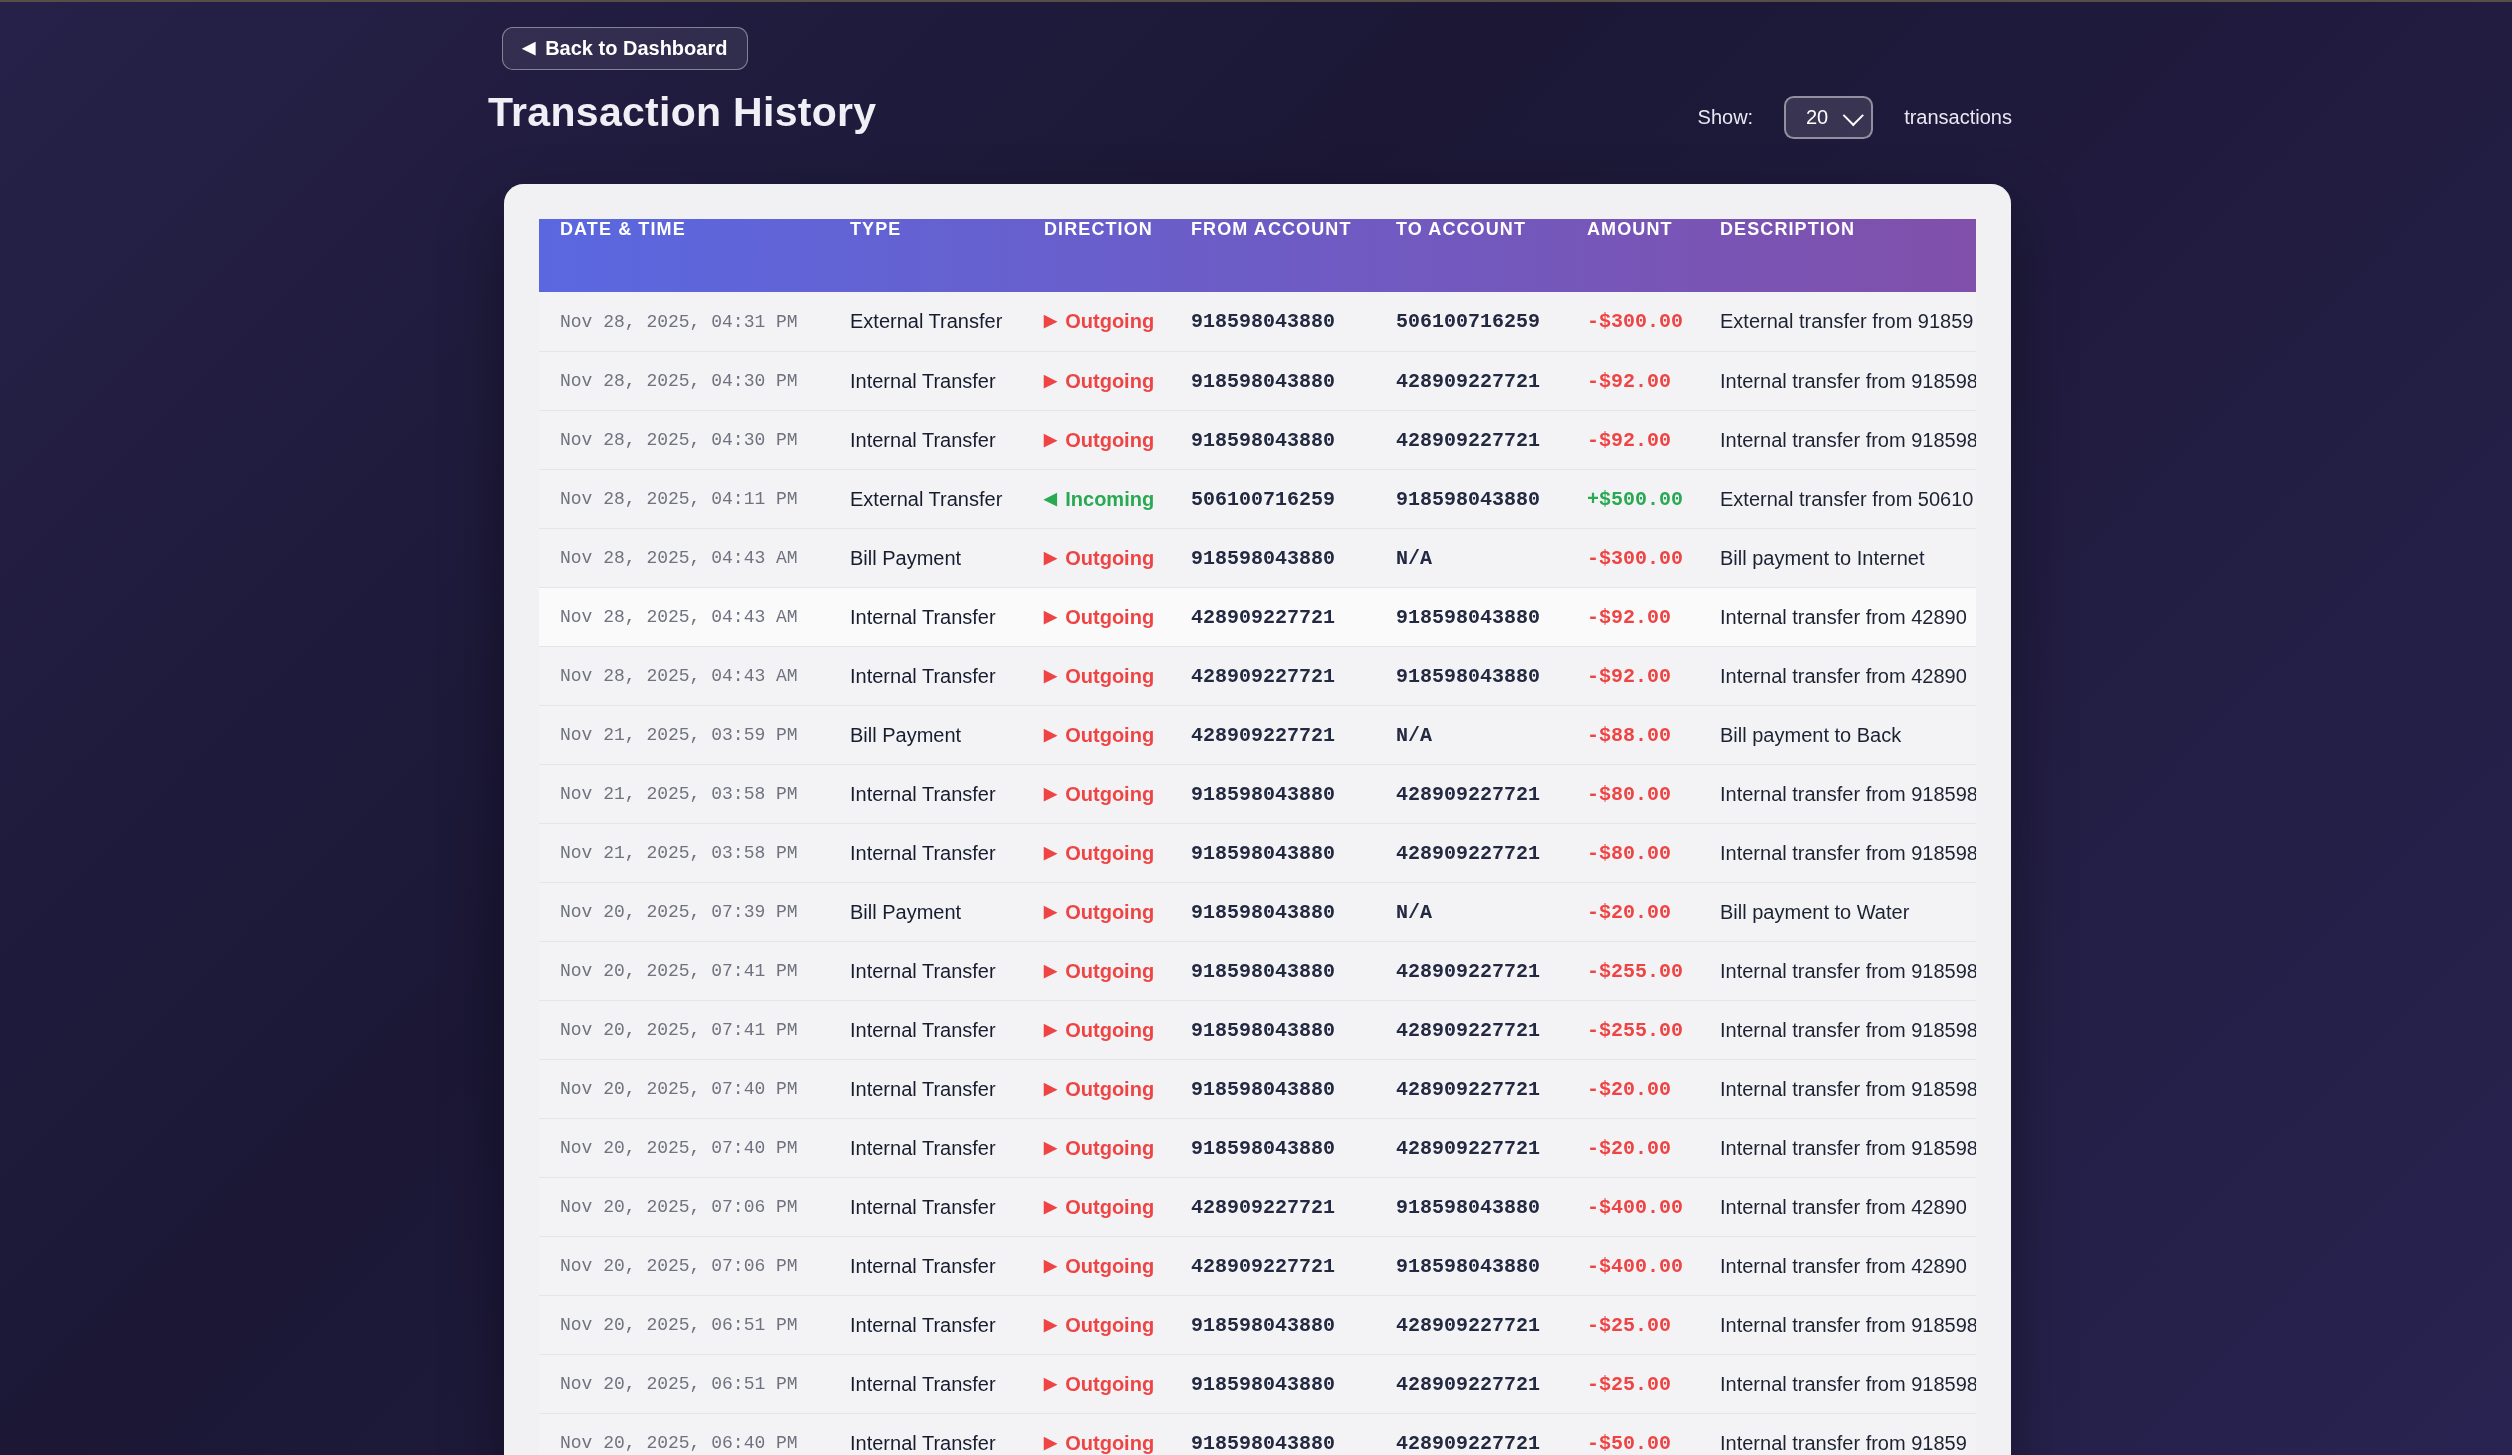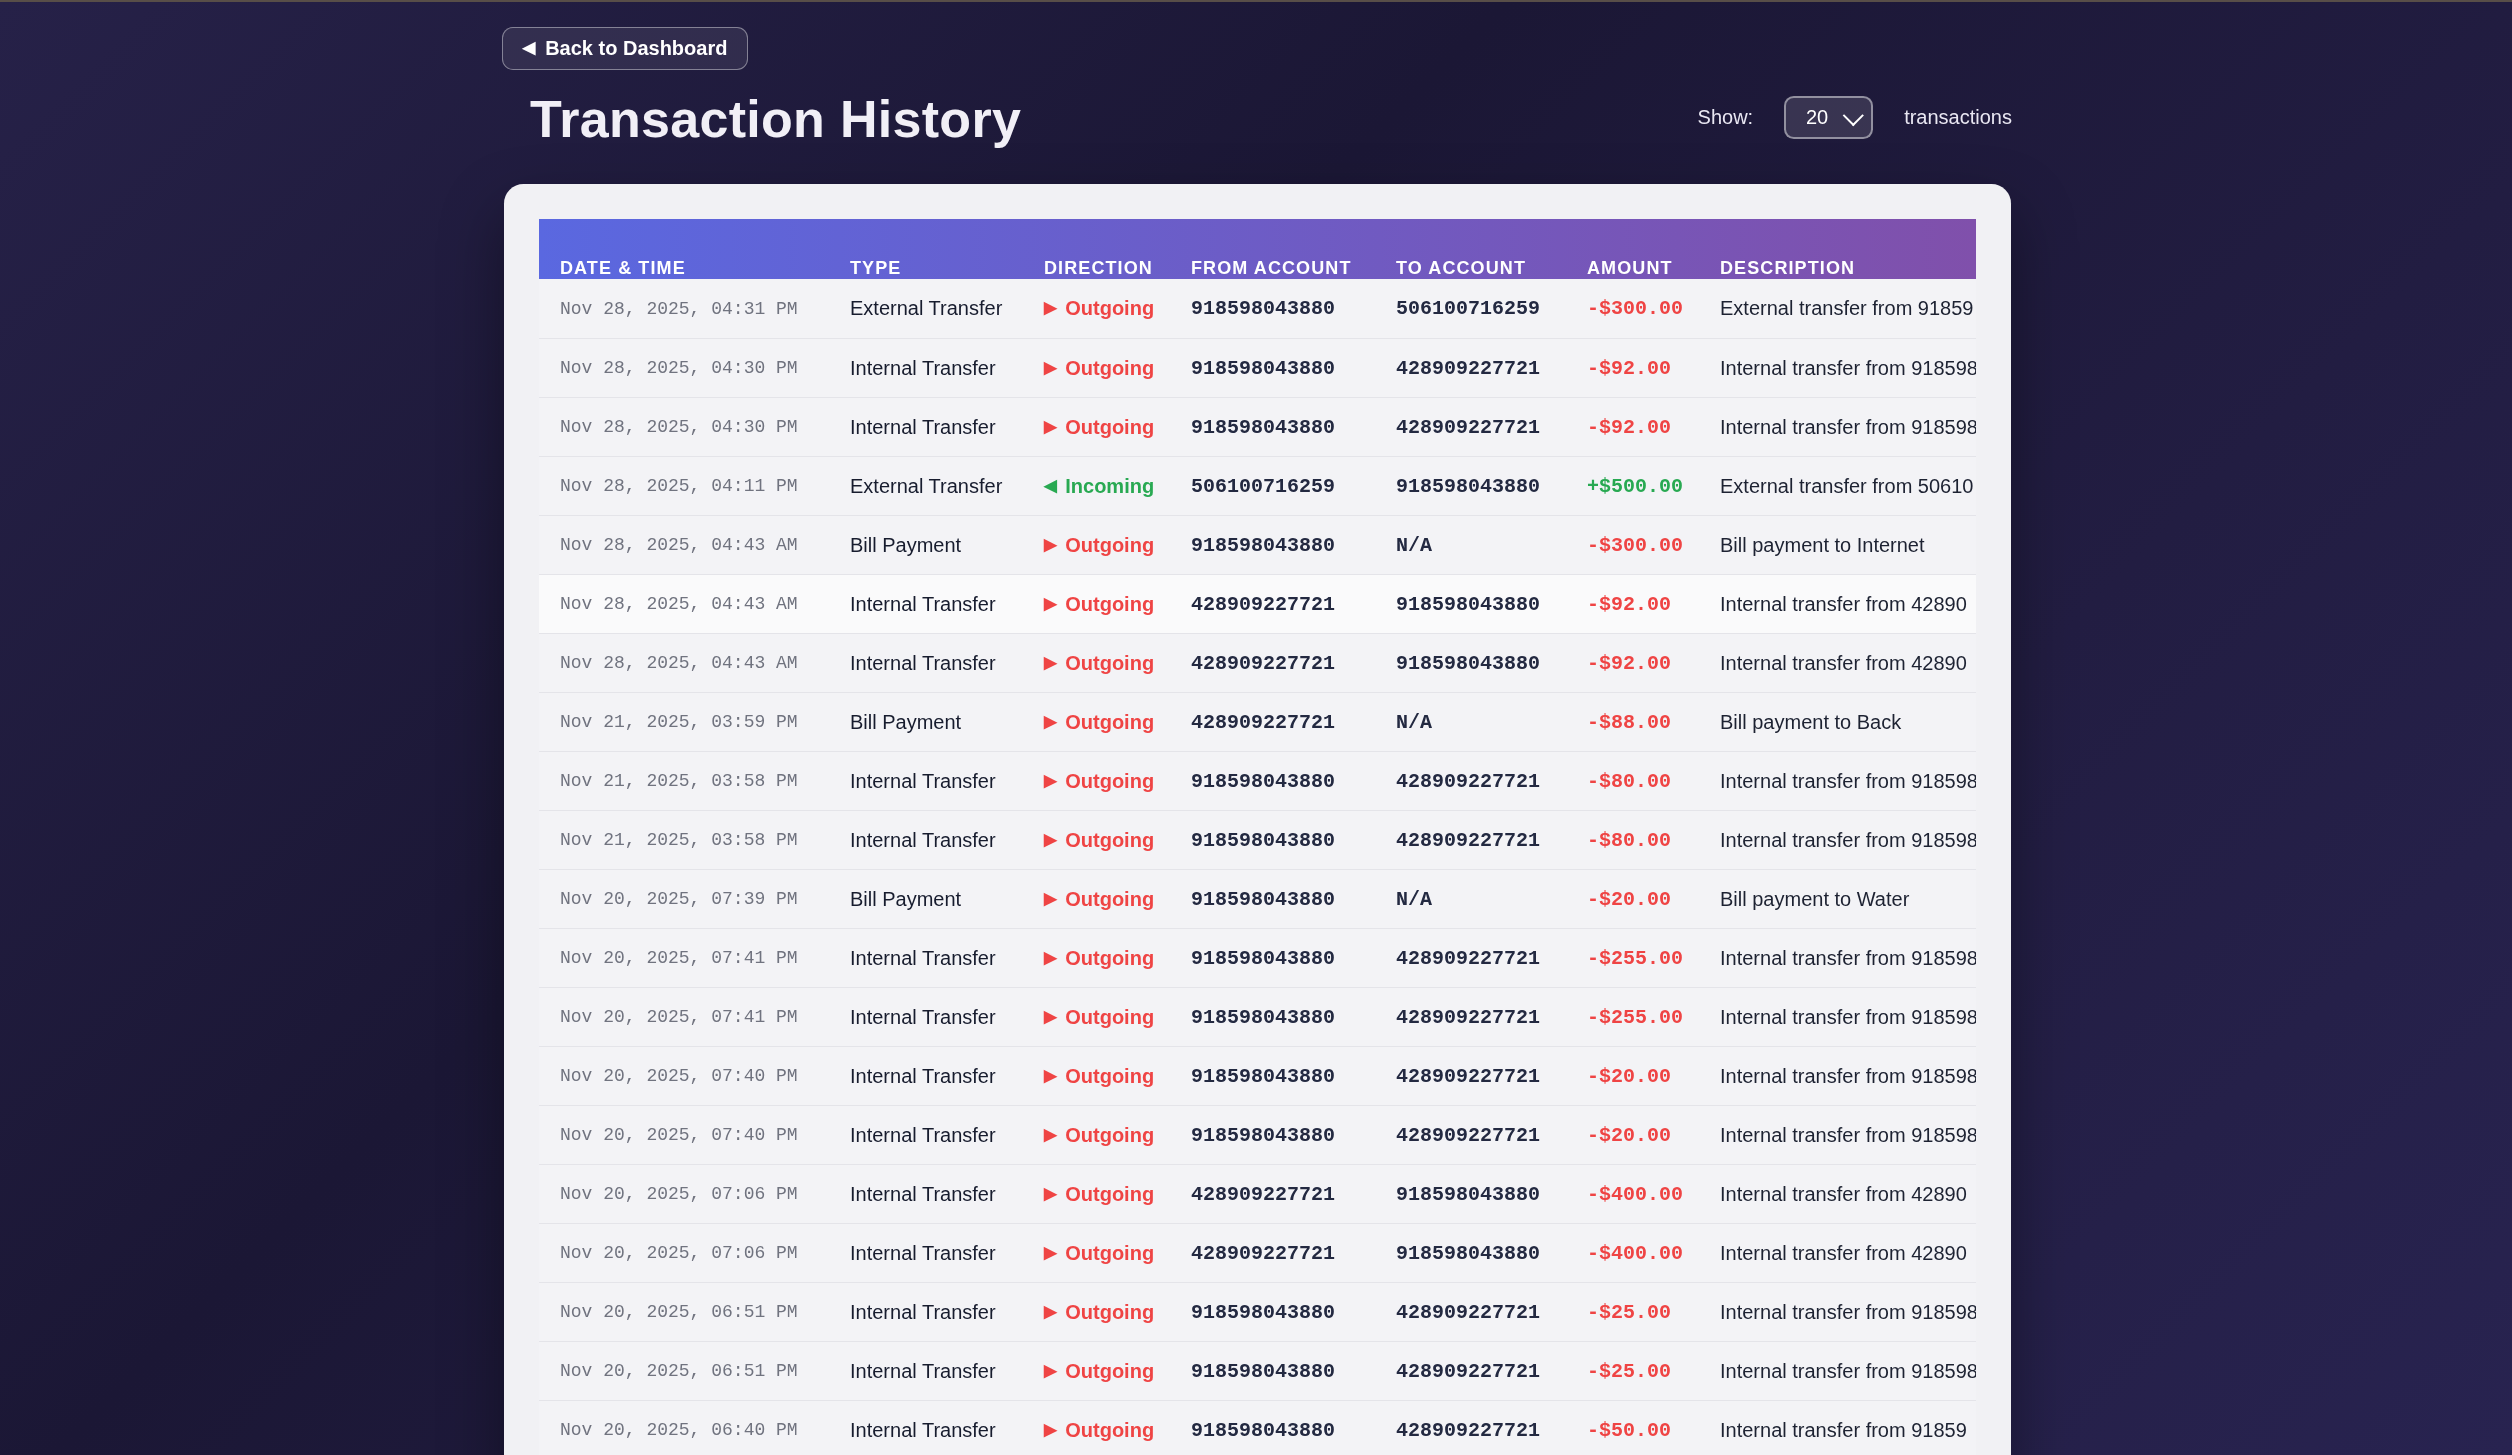--- a/index.html
+++ b/index.html
@@ -17,22 +17,22 @@
     position:absolute;left:502px;top:27px;height:43px;
     display:inline-flex;align-items:center;gap:9.8px;
     padding:0 19.5px;box-sizing:border-box;
     background:rgba(255,255,255,0.08);
     border:1.4px solid rgba(255,255,255,0.40);
     border-radius:11px;color:#ffffff;
     font-size:20px;font-weight:700;cursor:pointer;
   }
   .back-btn .arr{font-size:16.7px;line-height:1;}
   .page-title{
-    position:absolute;left:530px;top:89px;
-    font-size:52px;font-weight:700;color:#f1eff6;letter-spacing:0.3px;
+    position:absolute;left:488px;top:89px;
+    font-size:41px;font-weight:700;color:#f1eff6;letter-spacing:0.3px;
   }
   .show-control{
     position:absolute;right:500px;top:95px;height:45px;
     display:flex;align-items:center;gap:31px;
     color:#e9e7f2;font-size:20px;
   }
   .select-box{
     position:relative;width:89px;height:43px;box-sizing:border-box;
     background:rgba(255,255,255,0.12);
     border:2.1px solid rgba(255,255,255,0.45);
@@ -47,21 +47,21 @@
   }
 
   
   .card{
     position:absolute;left:504px;top:184px;width:1507px;height:1326px;
     background:#f1f1f4;border-radius:19.5px;
     box-shadow:0 28px 63px rgba(0,0,0,0.38);
     padding:35px;box-sizing:border-box;overflow:hidden;
   }
   .thead{
-    display:flex;height:60px;align-items:flex-end;
+    display:flex;height:73px;align-items:flex-start;
     background:linear-gradient(90deg,var(--header-grad-start,#5a68e0),var(--header-grad-end,#8050ab));
   }
   .th{
     color:#ffffff;font-size:18px;font-weight:700;letter-spacing:1.1px;
     padding-left:21px;box-sizing:border-box;white-space:nowrap;overflow:hidden;
   }
   .tr{
     display:flex;height:59px;align-items:center;
     background:#f3f3f6;box-sizing:border-box;
   }

